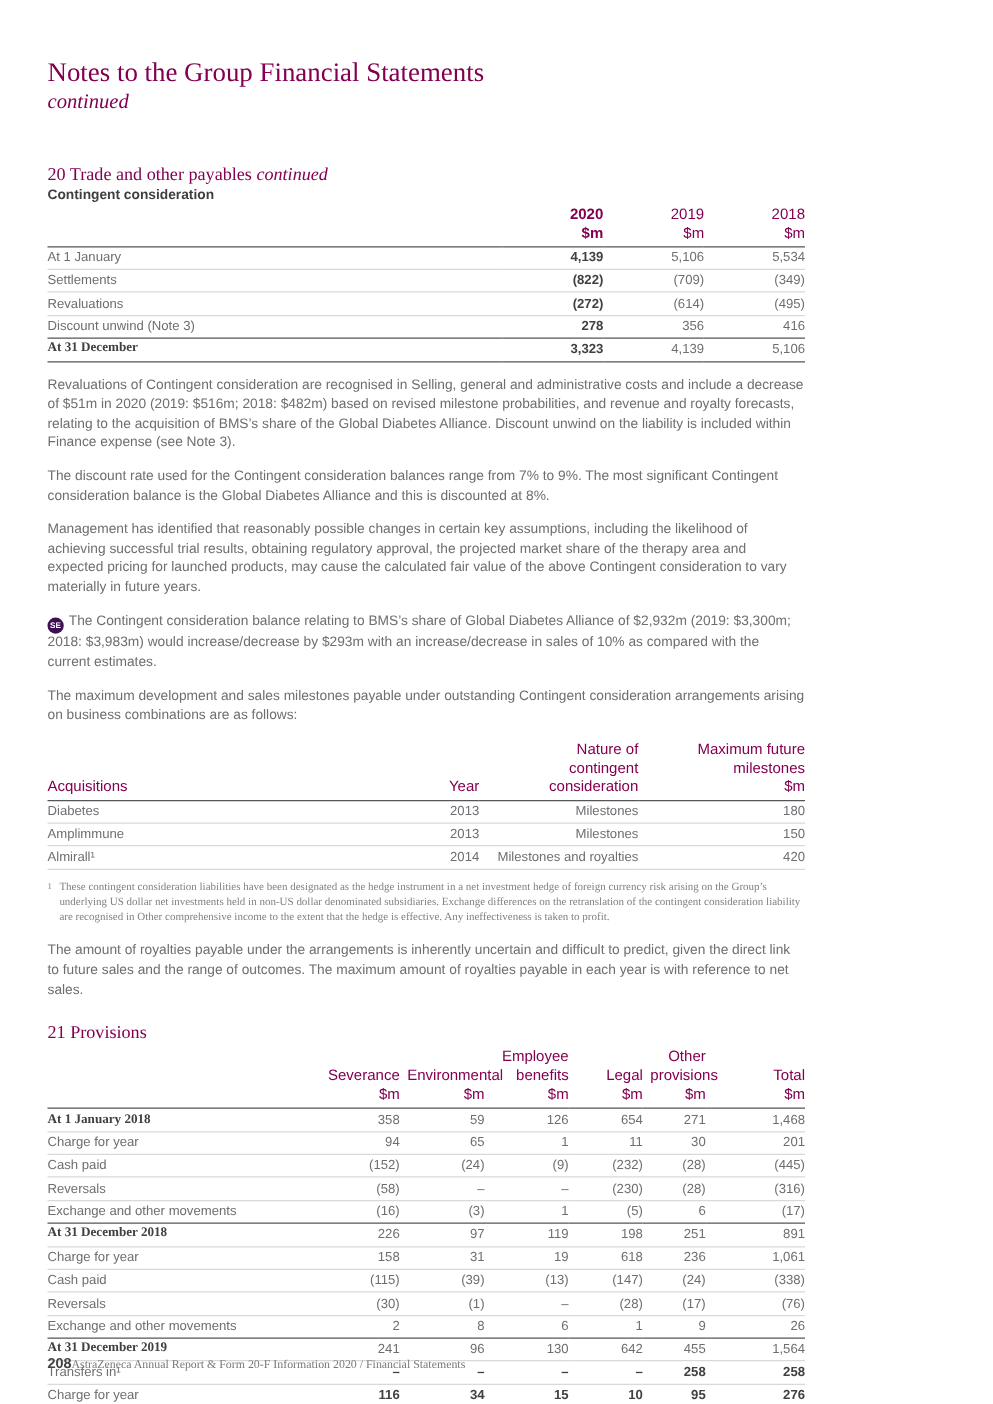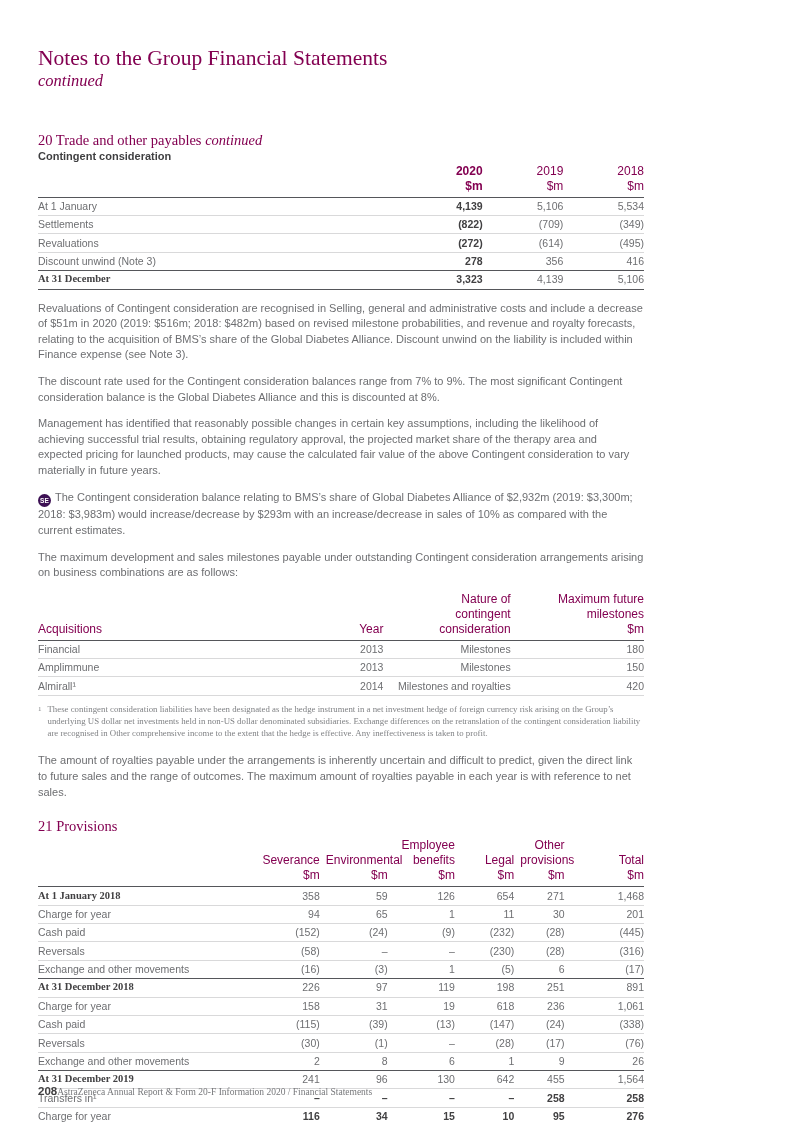--- a/index.html
+++ b/index.html
@@ -194,21 +194,21 @@
             <th>Acquisitions</th>
             <th>Year</th>
             <th>Nature of
 contingent consideration</th>
             <th>Maximum future milestones
 $m</th>
           </tr>
         </thead>
         <tbody>
           <tr>
-            <td class="row-label">Financial</td>
+            <td class="row-label">Diabetes</td>
             <td>2013</td>
             <td>Milestones</td>
             <td>180</td>
           </tr>
           <tr>
             <td class="row-label">Amplimmune</td>
             <td>2013</td>
             <td>Milestones</td>
             <td>150</td>
           </tr>

